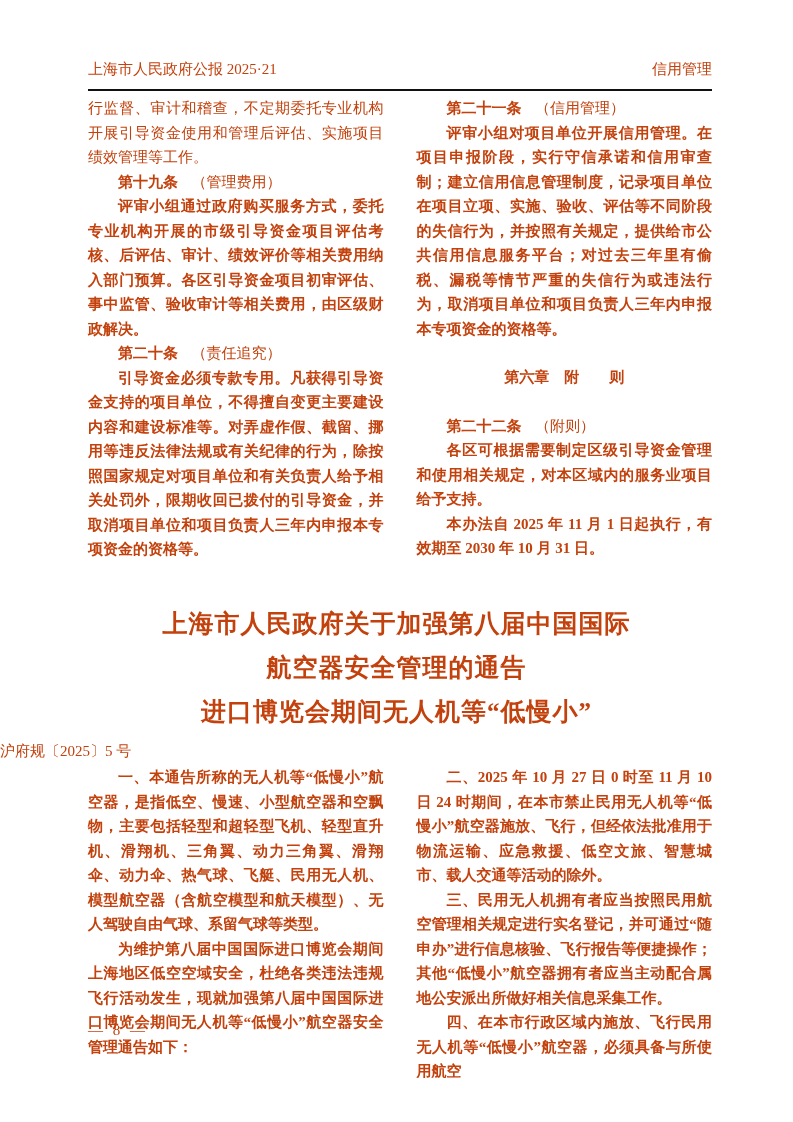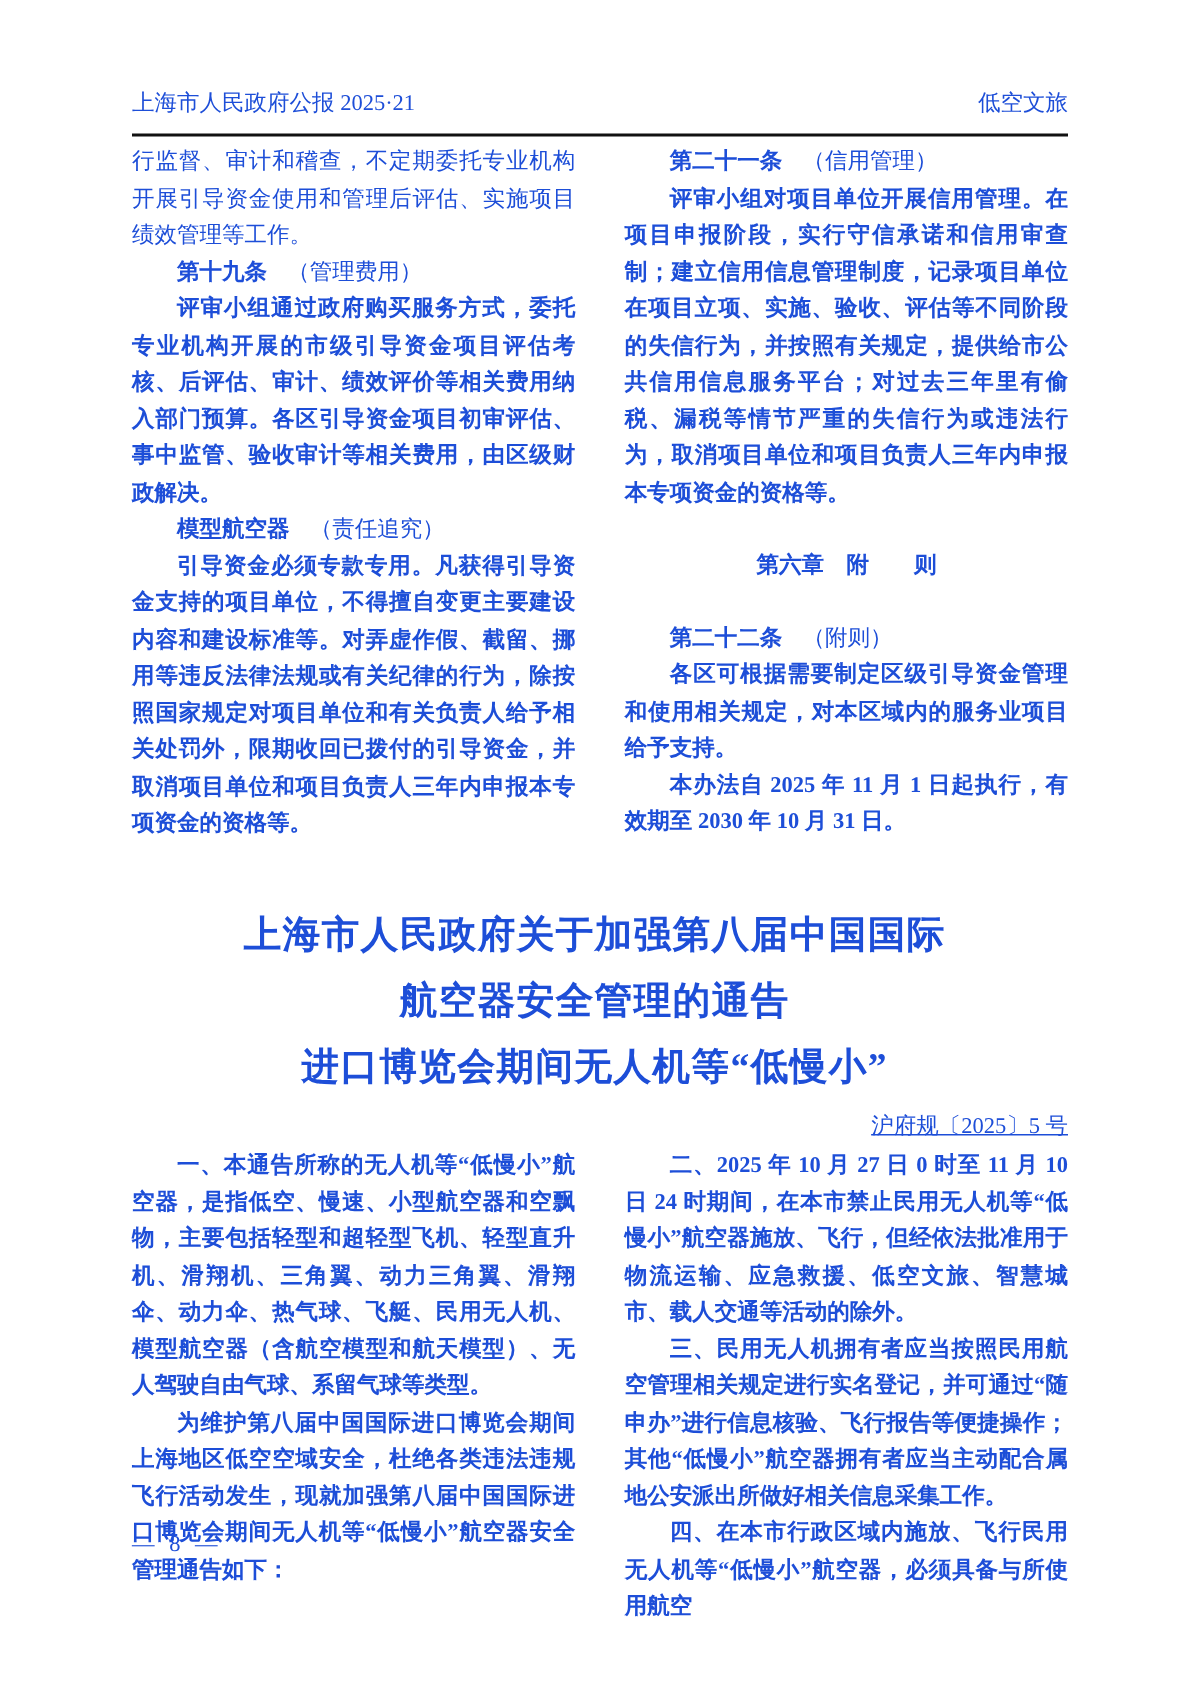--- a/index.html
+++ b/index.html
@@ -3,21 +3,21 @@
 <meta charset="utf-8">
 <style>
   html, body { margin: 0; padding: 0; background: #ffffff; }
   .page {
     position: relative;
     width: 793px;
     height: 1122px;
     background: #ffffff;
     overflow: hidden;
     font-family: "Liberation Serif", "DejaVu Serif", serif;
-    color: #1d4ed8;
+    color: #c2410c;
   }
   .page-header {
     margin: 61px 81px 0 88px;
     display: flex;
     justify-content: space-between;
     align-items: baseline;
     font-size: 15px;
     line-height: 17px;
   }
   .header-rule {
@@ -50,51 +50,50 @@
   .notice-title {
     margin: 40px 40px 0 40px;
     text-align: center;
     font-size: 25px;
     font-weight: 700;
     line-height: 44px;
     letter-spacing: 1px;
   }
   .doc-number {
     margin: 5px 81px 0 0;
-    text-align: right;
+    text-align: left;
     font-size: 15px;
     line-height: 24.5px;
-    text-decoration: underline;
   }
   .cols2 { margin-top: 2px; }
   .page-number {
     position: absolute;
     left: 88px;
     top: 1022px;
     font-size: 15px;
     letter-spacing: 3px;
   }
 </style>
 </head>
 <body>
 
 <div class="page">
 
   <div class="page-header">
     <span>上海市人民政府公报 2025·21</span>
-    <span>低空文旅</span>
+    <span>信用管理</span>
   </div>
   <div class="header-rule"></div>
 
   <div class="cols">
     <div class="col">
       <p>行监督、审计和稽查，不定期委托专业机构开展引导资金使用和管理后评估、实施项目绩效管理等工作。</p>
       <p class="article"><span class="term">第十九条</span><span>（管理费用）</span></p>
       <p class="indent">评审小组通过政府购买服务方式，委托专业机构开展的市级引导资金项目评估考核、后评估、审计、绩效评价等相关费用纳入部门预算。各区引导资金项目初审评估、事中监管、验收审计等相关费用，由区级财政解决。</p>
-      <p class="article"><span class="term">模型航空器</span><span>（责任追究）</span></p>
+      <p class="article"><span class="term">第二十条</span><span>（责任追究）</span></p>
       <p class="indent">引导资金必须专款专用。凡获得引导资金支持的项目单位，不得擅自变更主要建设内容和建设标准等。对弄虚作假、截留、挪用等违反法律法规或有关纪律的行为，除按照国家规定对项目单位和有关负责人给予相关处罚外，限期收回已拨付的引导资金，并取消项目单位和项目负责人三年内申报本专项资金的资格等。</p>
     </div>
     <div class="col">
       <p class="article"><span class="term">第二十一条</span><span>（信用管理）</span></p>
       <p class="indent">评审小组对项目单位开展信用管理。在项目申报阶段，实行守信承诺和信用审查制；建立信用信息管理制度，记录项目单位在项目立项、实施、验收、评估等不同阶段的失信行为，并按照有关规定，提供给市公共信用信息服务平台；对过去三年里有偷税、漏税等情节严重的失信行为或违法行为，取消项目单位和项目负责人三年内申报本专项资金的资格等。</p>
       <p class="chapter">第六章　附　　则</p>
       <p class="article"><span class="term">第二十二条</span><span>（附则）</span></p>
       <p class="indent">各区可根据需要制定区级引导资金管理和使用相关规定，对本区域内的服务业项目给予支持。</p>
       <p class="indent">本办法自 2025 年 11 月 1 日起执行，有效期至 2030 年 10 月 31 日。</p>
     </div>

